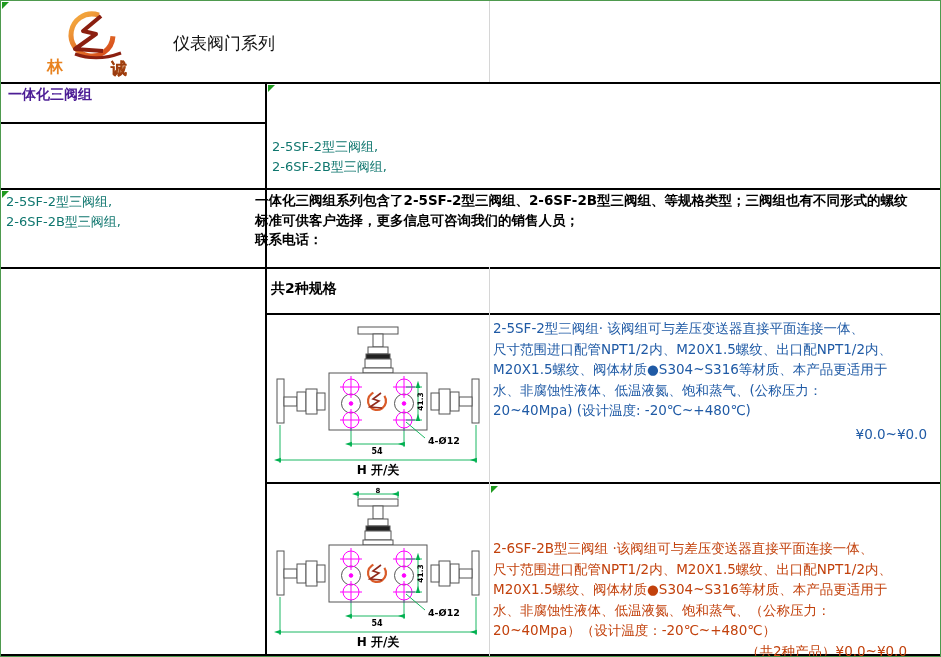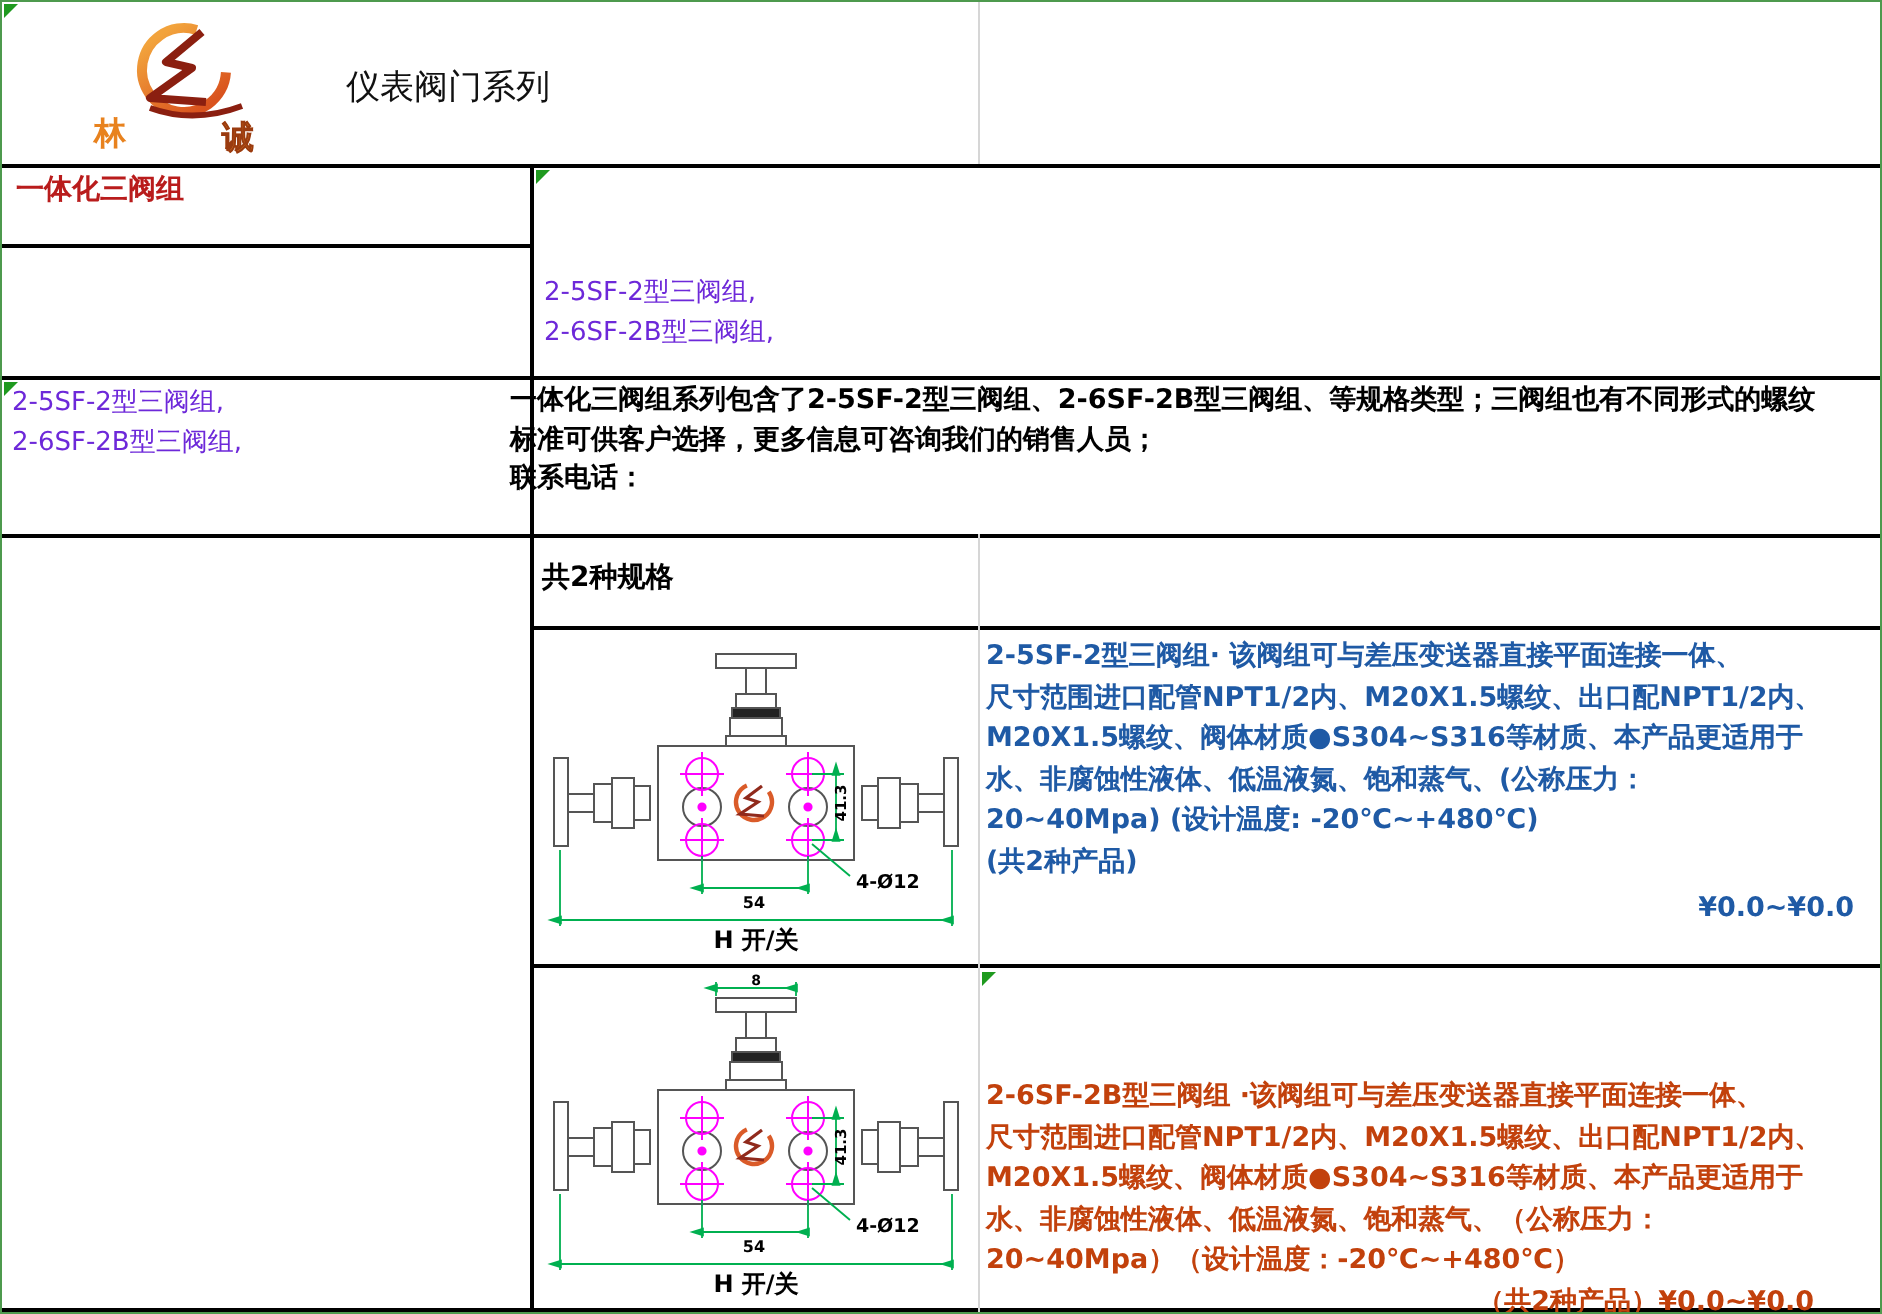--- a/index.html
+++ b/index.html
@@ -9,30 +9,30 @@
     position:relative; width:941px; height:657px; background:#fff;
     border:1px solid #4e9a4e; overflow:hidden;
   }
   .hline,.vline { position:absolute; background:#000; }
   .gline { position:absolute; background:#d6d6d6; }
   .corner-mark {
     position:absolute; width:0; height:0;
     border-left:7px solid #1f9a1f; border-bottom:7px solid transparent;
   }
   .title-main { position:absolute; left:172px; top:31px; font-size:17px; color:#111;text-align:right; }
-  .cell-title { position:absolute; font-size:14px; font-weight:bold; color:#b91c1c; }
-  .models { position:absolute; font-size:13px; color:#6d28d9; line-height:20px; white-space:pre-line; }
+  .cell-title { position:absolute; font-size:14px; font-weight:bold; color:#4c1d95; }
+  .models { position:absolute; font-size:13px; color:#0f766e; line-height:20px; white-space:pre-line; }
   .row2-desc {
     position:absolute; left:254px; top:190px; width:666px;
     font-size:13.5px; font-weight:bold; line-height:19.5px; color:#000; white-space:pre-line;
   }
   .specs-header { position:absolute; left:270px; top:279px; font-size:14px; font-weight:bold; color:#000; }
   .prod-desc {
     position:absolute; left:492px; width:444px;
-    font-size:13.5px; line-height:20.5px;font-weight:bold;
+    font-size:13.5px; line-height:20.5px;
   }
   .prod-desc .desc-text { white-space:pre-line; }
   .note-row { display:flex; justify-content:flex-end; }
   .price-line { text-align:right; margin-top:3px; }
   .drawing { position:absolute; left:266px; width:222px; height:166px; }
   svg text { font-family:"DejaVu Sans","Liberation Sans",sans-serif; }
 </style>
 </head>
 <body>
 
@@ -141,21 +141,20 @@
       <text x="111" y="159" font-size="12" font-weight="bold" text-anchor="middle">H 开/关</text>
     </svg>
   </div>
 
   <div class="prod-desc" style="top: 317px; color: rgb(31, 90, 165);">
     <div class="desc-text">2-5SF-2型三阀组· 该阀组可与差压变送器直接平面连接一体、
 尺寸范围进口配管NPT1/2内、M20X1.5螺纹、出口配NPT1/2内、
 M20X1.5螺纹、阀体材质●S304~S316等材质、本产品更适用于
 水、非腐蚀性液体、低温液氮、饱和蒸气、(公称压力：
 20~40Mpa) (设计温度: -20℃~+480℃)</div>
-    <div>(共2种产品)</div>
     <div class="price-line" style="padding-right:10px;">¥0.0~¥0.0</div>
   </div>
 
   <div class="drawing" style="top:486px;">
     <svg width="222" height="166" viewBox="0 0 222 166">
       <defs>
         <marker id="ar2" markerWidth="8" markerHeight="6" refX="7" refY="3" orient="auto">
           <polygon points="0,3 8,0.5 8,5.5" fill="#00b050"></polygon>
         </marker>
       </defs>

